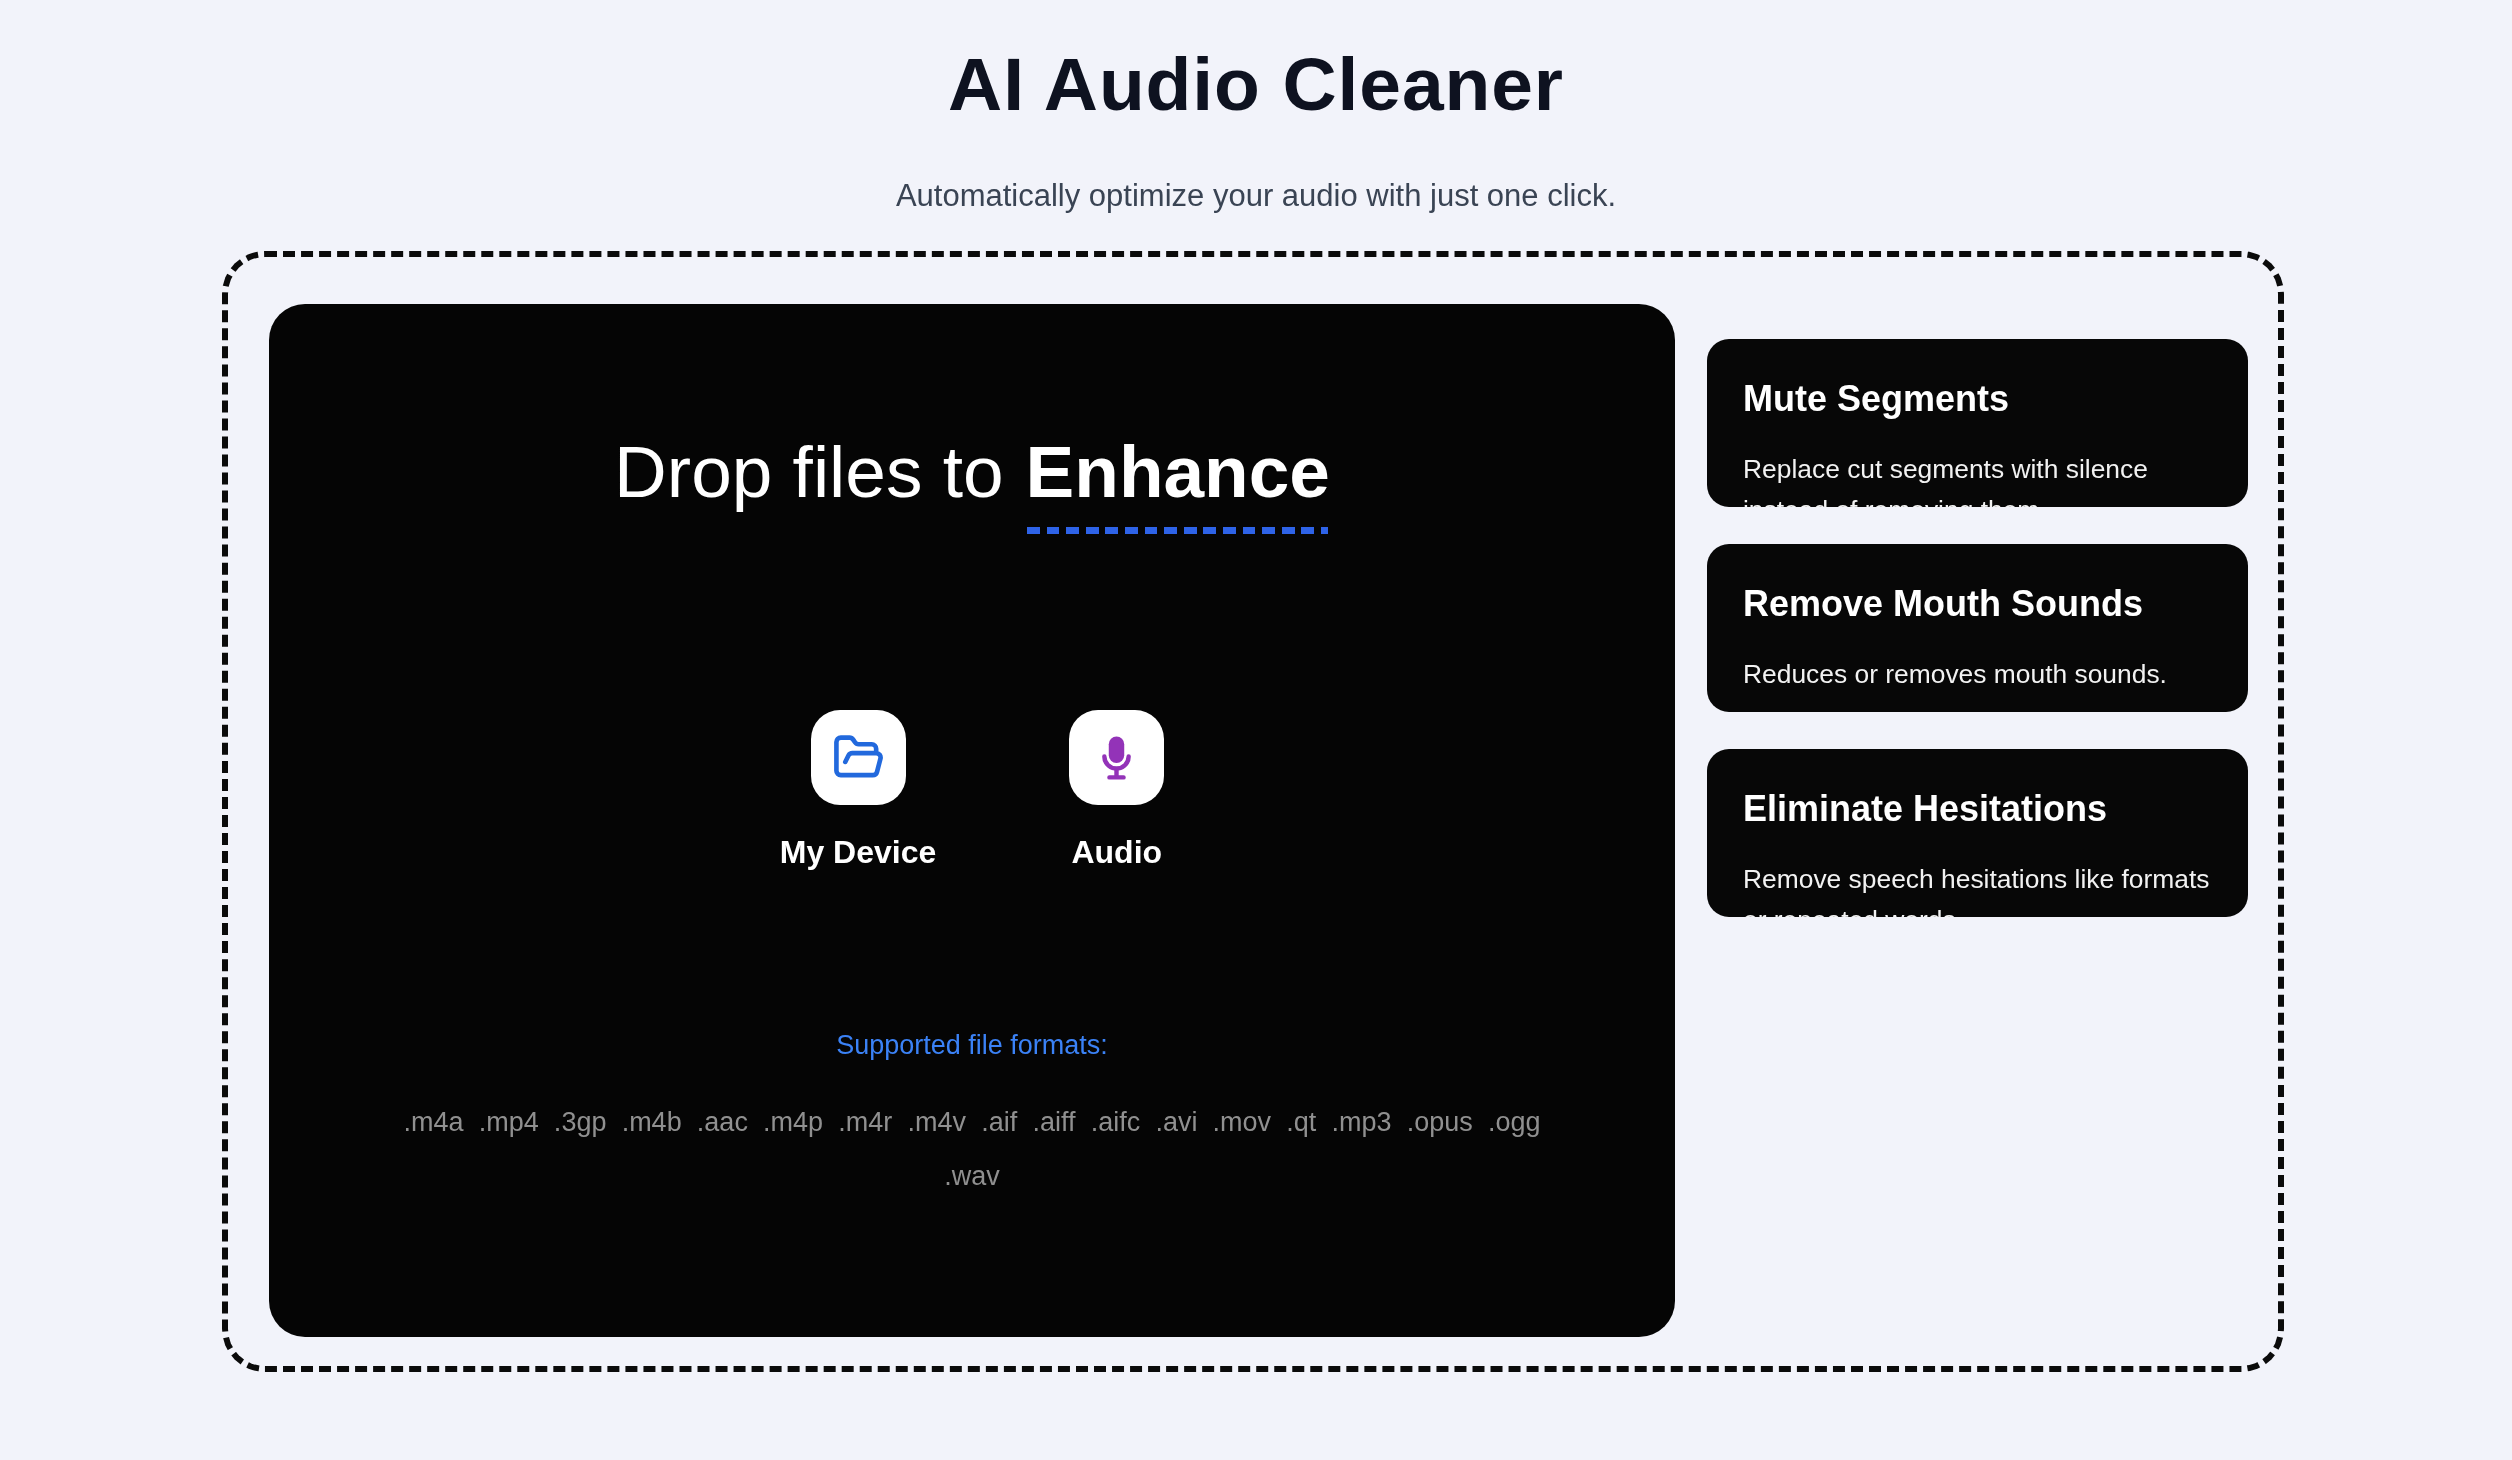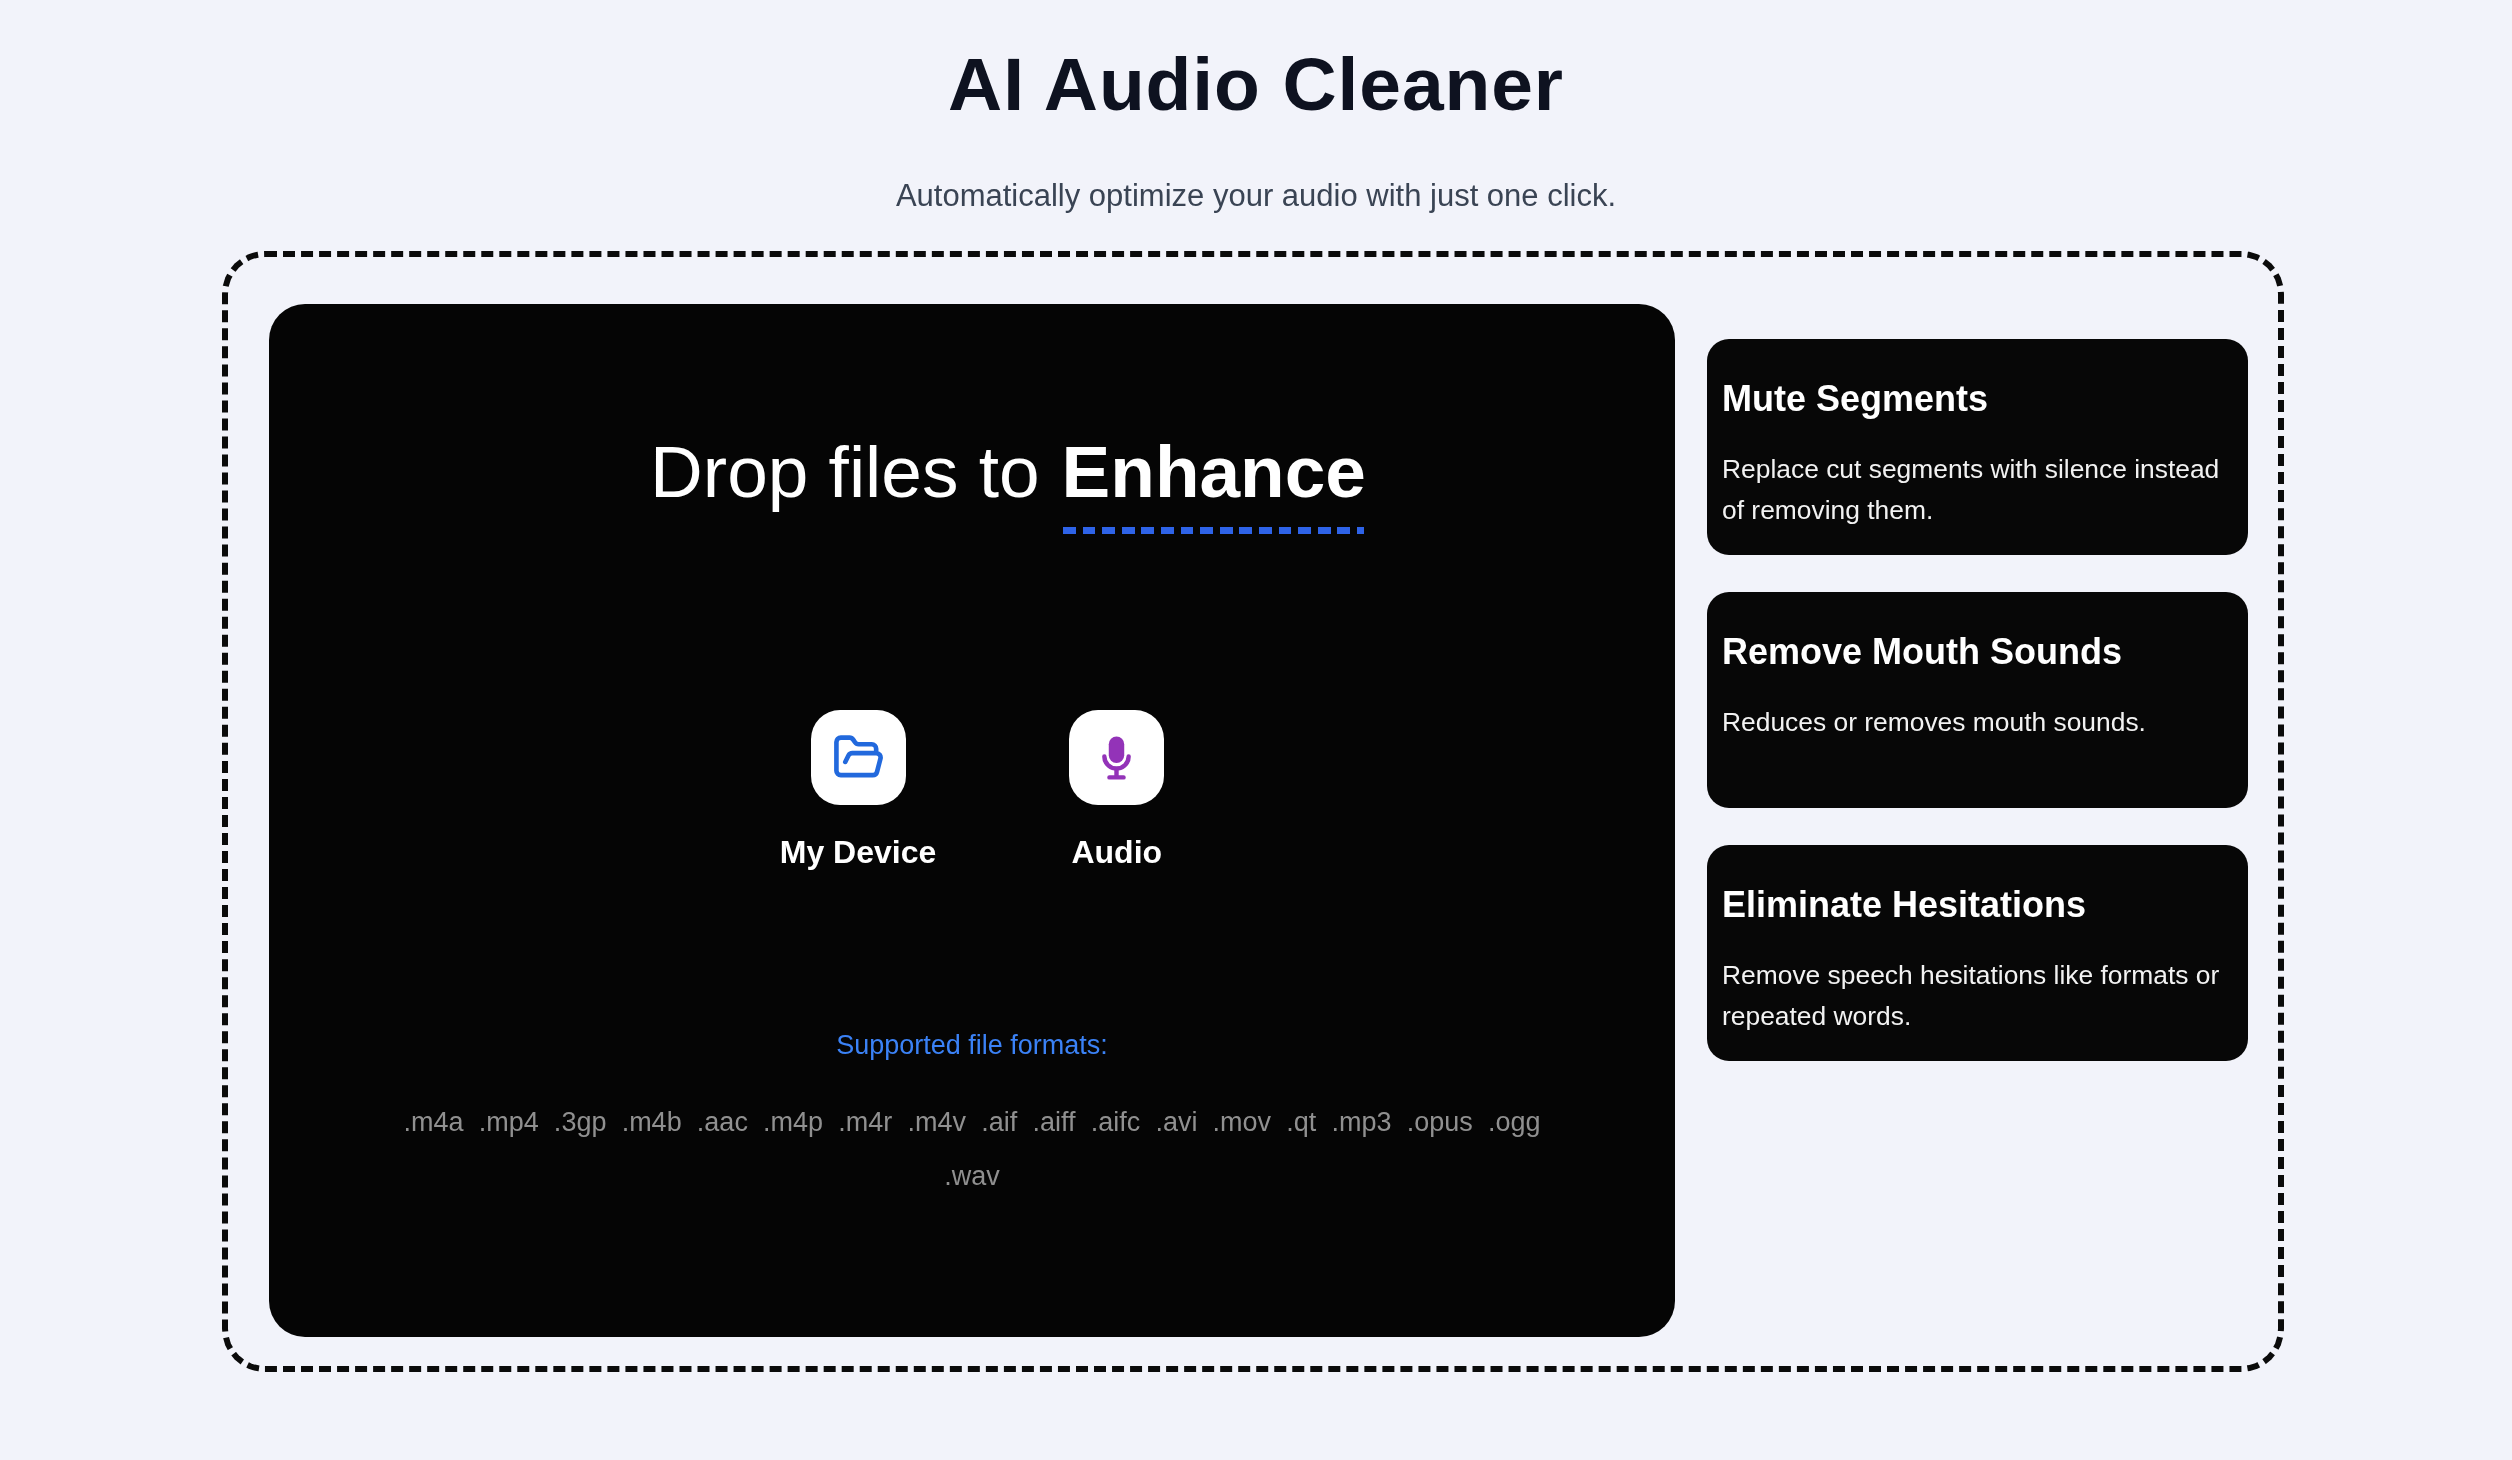--- a/index.html
+++ b/index.html
@@ -48,21 +48,20 @@
     background:var(--panel-bg);
     border-radius:36px;
     cursor:pointer;
   }
   .dz-heading{
     position:absolute;top:126px;left:0;width:100%;
     text-align:center;
     font-size:73px;line-height:1.15;
     color:#ffffff;font-weight:400;
     white-space:nowrap;
-    margin-left:36px;
   }
   .dz-heading .hl{
     font-weight:800;
     margin-left:22px;
     position:relative;
     display:inline-block;
   }
   .dz-heading .hl::after{
     content:"";
     position:absolute;left:1.7px;right:1.7px;bottom:-20.5px;height:7.7px;
@@ -102,22 +101,22 @@
     word-spacing:7.7px;
   }
   .features{
     position:absolute;left:1479px;top:82px;
     width:541px;
     display:flex;flex-direction:column;gap:37px;
   }
   .card{
     background:var(--card-bg);
     border-radius:22px;
-    height:216px;
-    padding:39px 15px;
+    height:168px;
+    padding:39px 36px;
     color:#ffffff;
     overflow:hidden;
   }
   .card h3{
     margin:0 0 29px;
     font-size:36px;font-weight:800;
     color:#ffffff;
   }
   .card p{
     margin:0;

